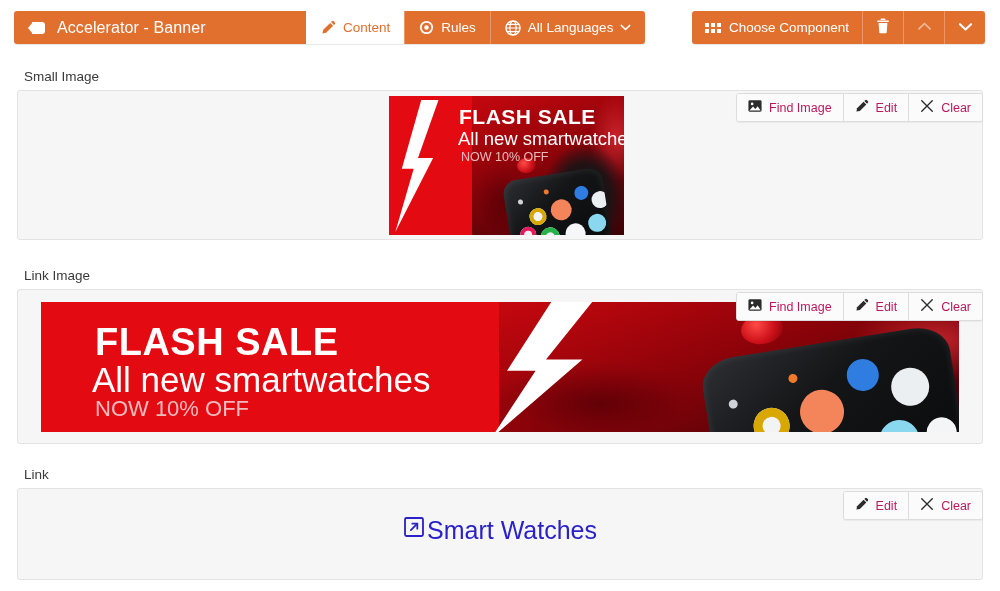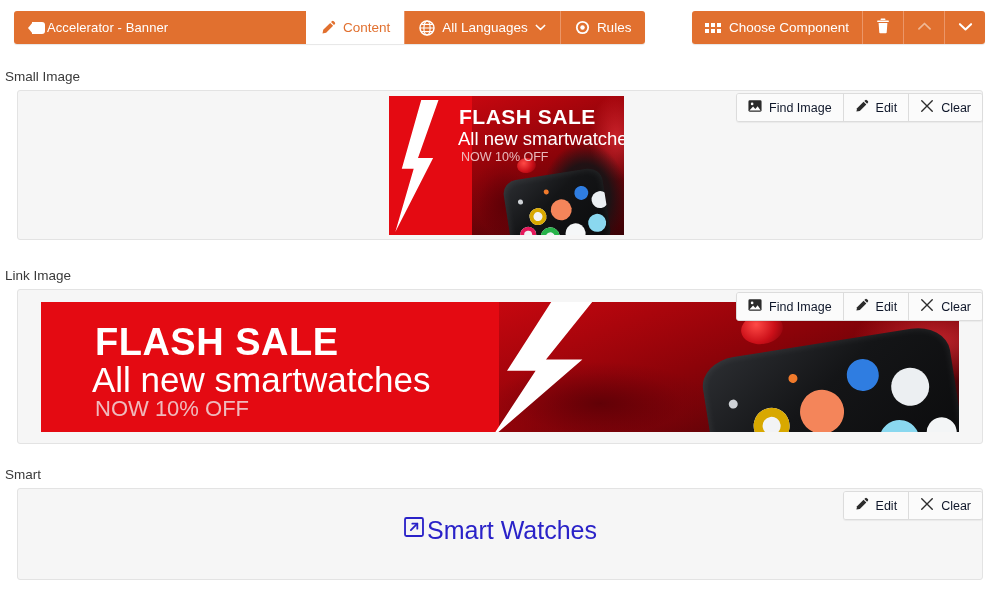--- a/index.html
+++ b/index.html
@@ -32,25 +32,25 @@
     align-items: stretch;
     border-radius: 3px;
     overflow: hidden;
     box-shadow: 0 1px 1px rgba(0,0,0,0.10);
   }
   .title-chip {
     background: #e1702f;
     color: #ffffff;
     display: flex;
     align-items: center;
-    gap: 2px;
+    gap: 12px;
     padding: 0 12px 0 14px;
     width: 292px;
     box-sizing: border-box;
-    font-size: 13px;
+    font-size: 16px;
     letter-spacing: .1px;
   }
   .tag-icon {
     display: inline-block;
     width: 17px;
     height: 12px;
     position: relative;
     flex: none;
   }
   .tag-icon::before {
@@ -123,21 +123,21 @@
     grid-template-columns: repeat(3, 4px);
     grid-template-rows: repeat(2, 4px);
     gap: 2px;
     flex: none;
   }
   .grid-icon i { background: #ffffff; display: block; }
 
   
   .section-label {
     position: absolute;
-    left: 5px;
+    left: 24px;
     font-size: 13.5px;
     color: #3a3a3a;
   }
   .panel {
     position: absolute;
     background: #f6f6f6;
     border: 1px solid #e3e3e3;
     border-radius: 3px;
     box-sizing: border-box;
   }
@@ -154,21 +154,21 @@
     overflow: hidden;
     z-index: 5;
     box-shadow: 0 1px 1px rgba(0,0,0,0.05);
   }
   .act {
     display: flex;
     align-items: center;
     gap: 7px;
     padding: 0 11px;
     font-size: 12.5px;
-    color: #0f172a;
+    color: #be185d;
     background: #fbfbfb;
     border-left: 1px solid #dcdcdc;
     cursor: pointer;
     white-space: nowrap;
   }
   .act:first-child { border-left: none; }
 
   
   .banner {
     position: relative;
@@ -252,44 +252,44 @@
         <svg width="15" height="15" viewBox="0 0 16 16">
           <path d="M11.6 1.3a1.4 1.4 0 0 1 2 0l1.1 1.1a1.4 1.4 0 0 1 0 2l-.9.9-3.1-3.1.9-.9z" fill="#e1702f"></path>
           <path d="M9.8 3.1l3.1 3.1-7.4 7.4-3.9.8.8-3.9 7.4-7.4z" fill="#e1702f"></path>
         </svg>
       </span>
       <span>Content</span>
     </div>
 
     <div class="tab">
       <span class="glyph">
+        <svg width="15" height="15" viewBox="0 0 16 16">
+          <circle cx="8" cy="8" r="7" fill="#ffffff"></circle>
+          <circle cx="8" cy="8" r="5.1" fill="#e1702f"></circle>
+          <circle cx="8" cy="8" r="2.4" fill="#ffffff"></circle>
+        </svg>
+      </span>
+      <span>Rules</span>
+    </div>
+
+    <div class="tab">
+      <span class="glyph">
         <svg width="16" height="16" viewBox="0 0 16 16">
           <circle cx="8" cy="8" r="7" fill="none" stroke="#ffffff" stroke-width="1.5"></circle>
           <ellipse cx="8" cy="8" rx="3.1" ry="7" fill="none" stroke="#ffffff" stroke-width="1.2"></ellipse>
           <line x1="1.1" y1="8" x2="14.9" y2="8" stroke="#ffffff" stroke-width="1.2"></line>
           <path d="M2.5 4.4h11M2.5 11.6h11" stroke="#ffffff" stroke-width="1.1" fill="none"></path>
         </svg>
       </span>
       <span>All Languages</span>
       <span class="glyph">
         <svg width="11" height="11" viewBox="0 0 12 12">
           <path d="M1.5 3.8L6 8.2l4.5-4.4" fill="none" stroke="#ffffff" stroke-width="1.8" stroke-linecap="round" stroke-linejoin="round"></path>
         </svg>
       </span>
-    </div>
-
-    <div class="tab">
-      <span class="glyph">
-        <svg width="15" height="15" viewBox="0 0 16 16">
-          <circle cx="8" cy="8" r="7" fill="#ffffff"></circle>
-          <circle cx="8" cy="8" r="5.1" fill="#e1702f"></circle>
-          <circle cx="8" cy="8" r="2.4" fill="#ffffff"></circle>
-        </svg>
-      </span>
-      <span>Rules</span>
     </div>
   </div>
 
   <div class="header-right">
     <div class="hbtn">
       <span class="grid-icon">
         <i></i>
           <i></i>
           <i></i>
           <i></i>
@@ -428,21 +428,21 @@
       <span>
         <svg width="14" height="14" viewBox="0 0 16 16">
           <path d="M2 2l12 12M14 2L2 14" stroke="#2b2b2b" stroke-width="1.6" stroke-linecap="round"></path>
         </svg>
       </span>
       <span>Clear</span>
     </div>
   </div>
 </div>
 
-<div class="section-label" style="top:467px;">Smart</div>
+<div class="section-label" style="top:467px;">Link</div>
 
 <div class="panel" style="left:17px; top:488px; width:966px; height:92px;">
 
   <div class="link-value" style="top:27px;">
     <span class="ext-icon">
       <svg width="22" height="22" viewBox="0 0 24 24">
         <rect x="2.2" y="2.2" width="19.6" height="19.6" rx="1.6" fill="none" stroke="#2a22c8" stroke-width="2"></rect>
         <path d="M8.6 15.4L15.6 8.4" stroke="#2a22c8" stroke-width="2" stroke-linecap="round"></path>
         <path d="M10.2 8.4h5.4v5.4" fill="none" stroke="#2a22c8" stroke-width="2" stroke-linecap="round" stroke-linejoin="round"></path>
       </svg>

